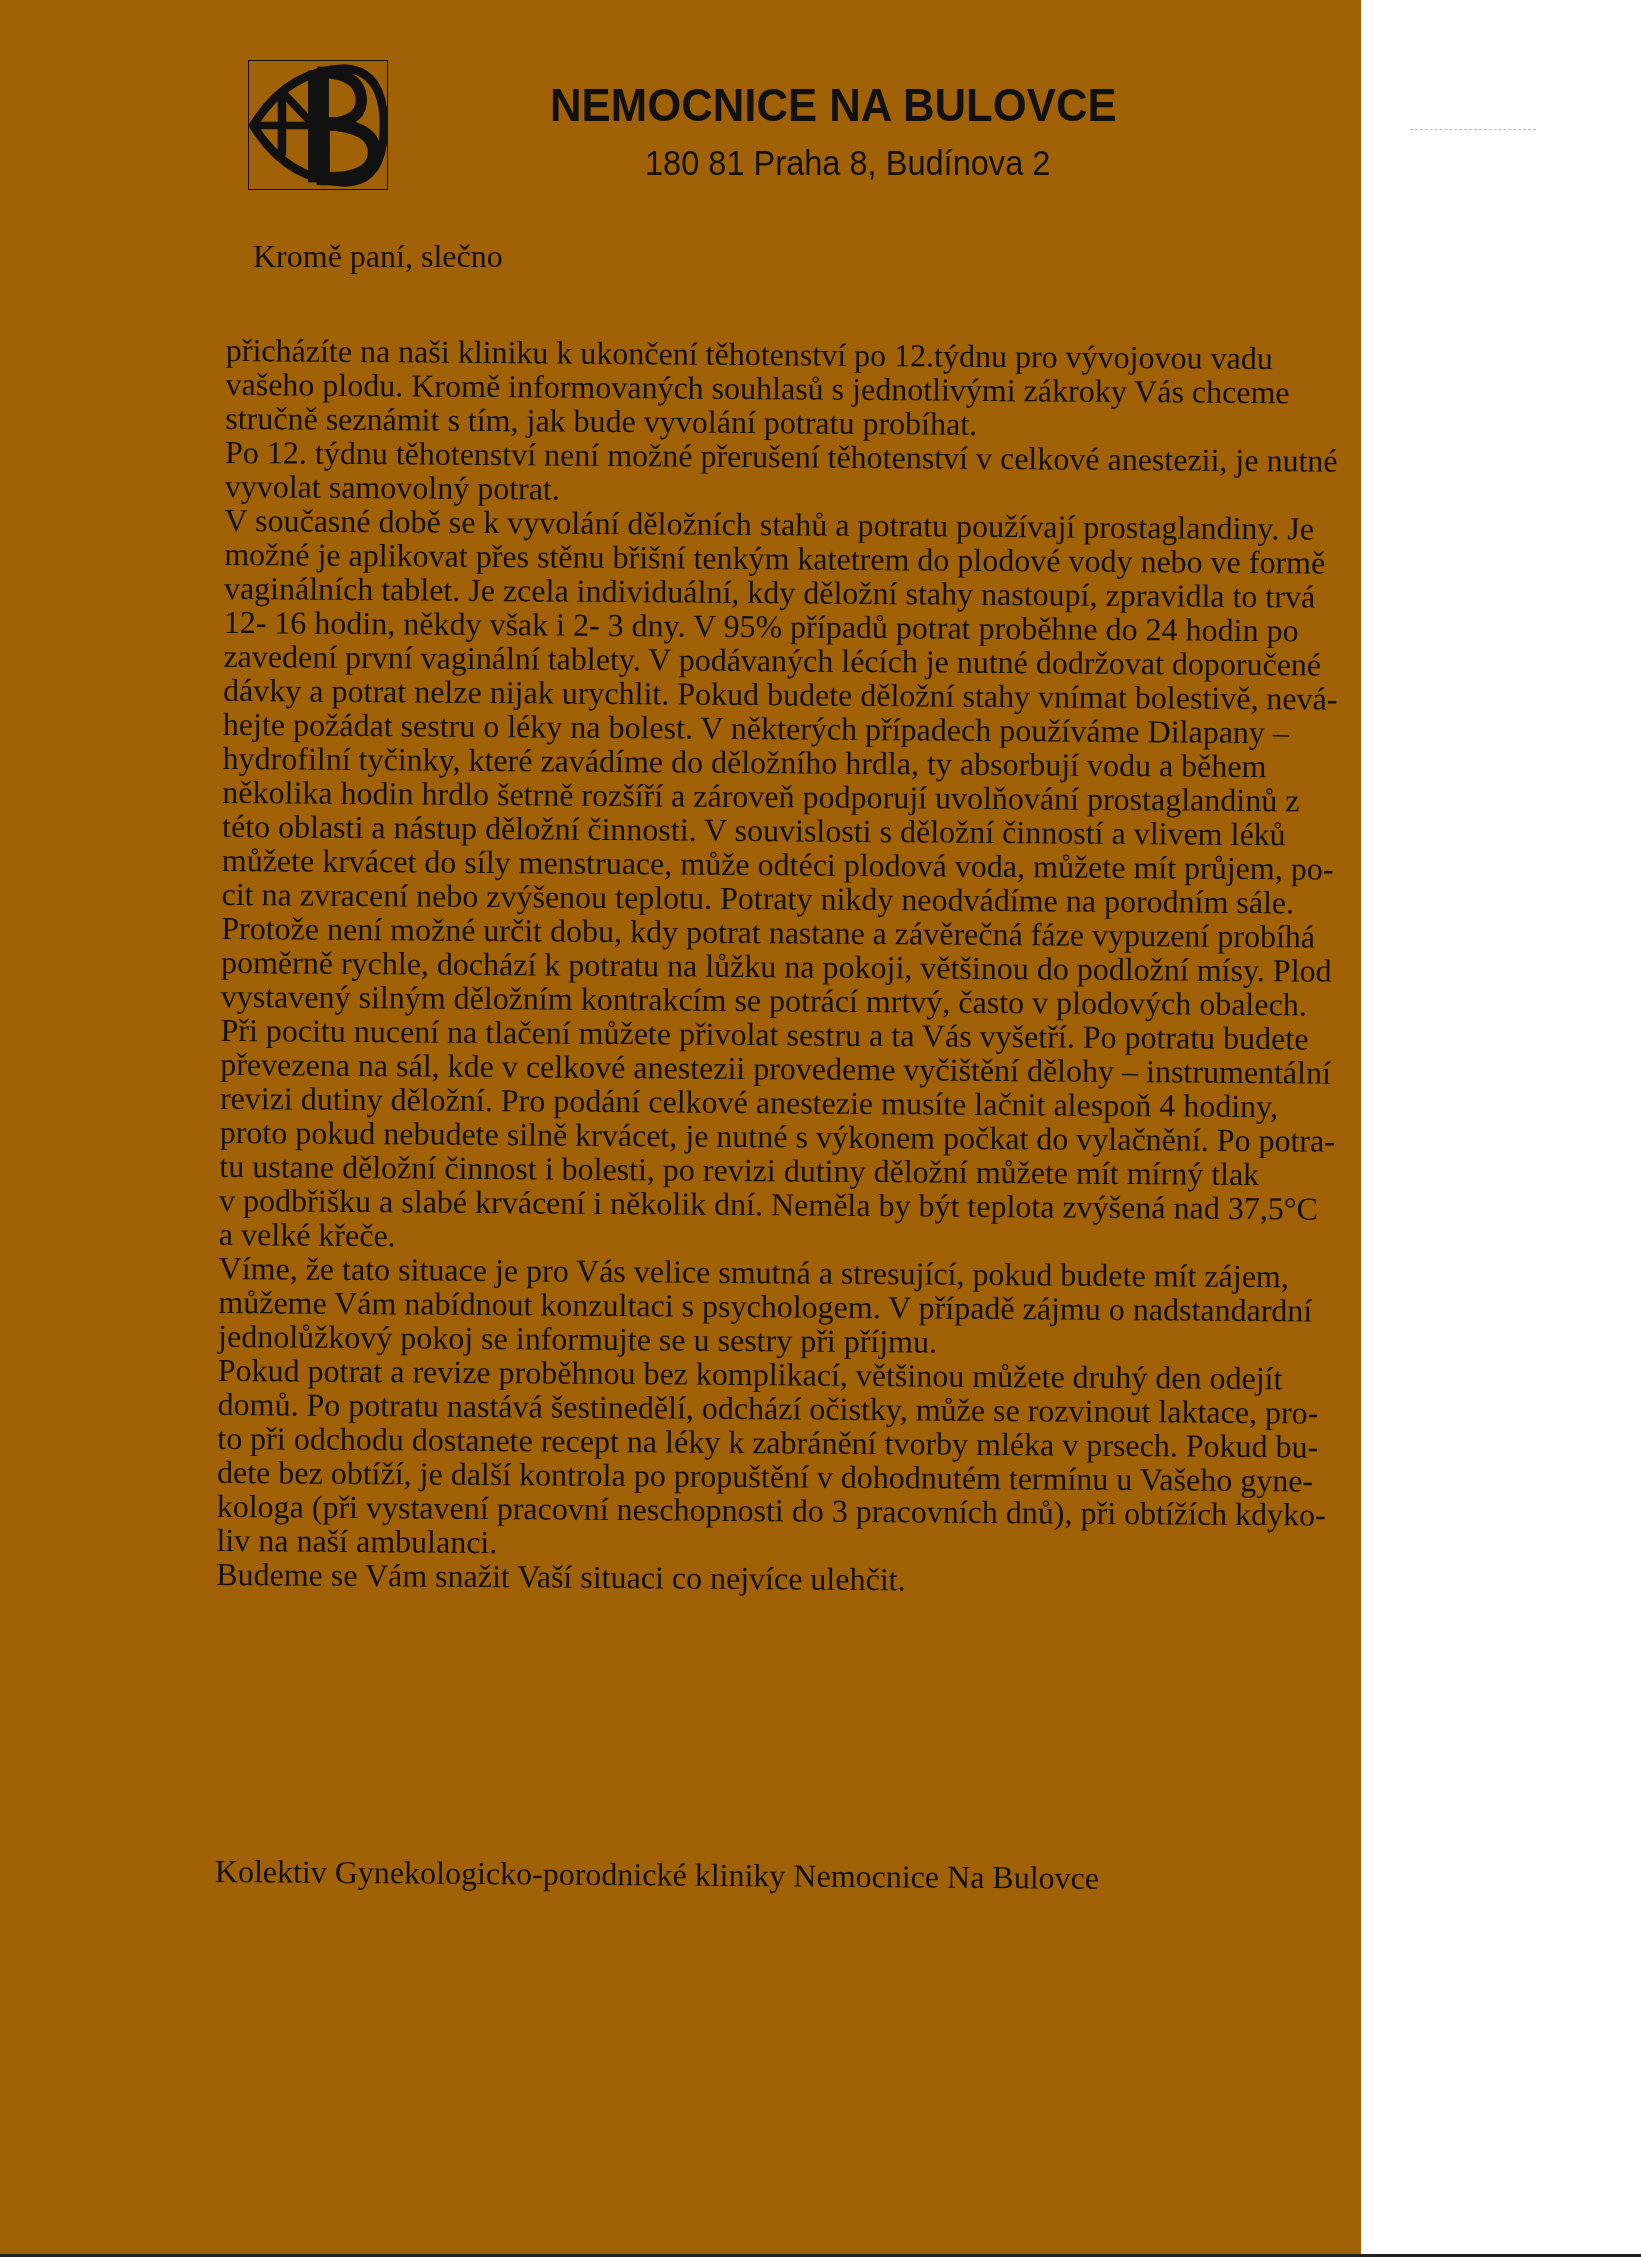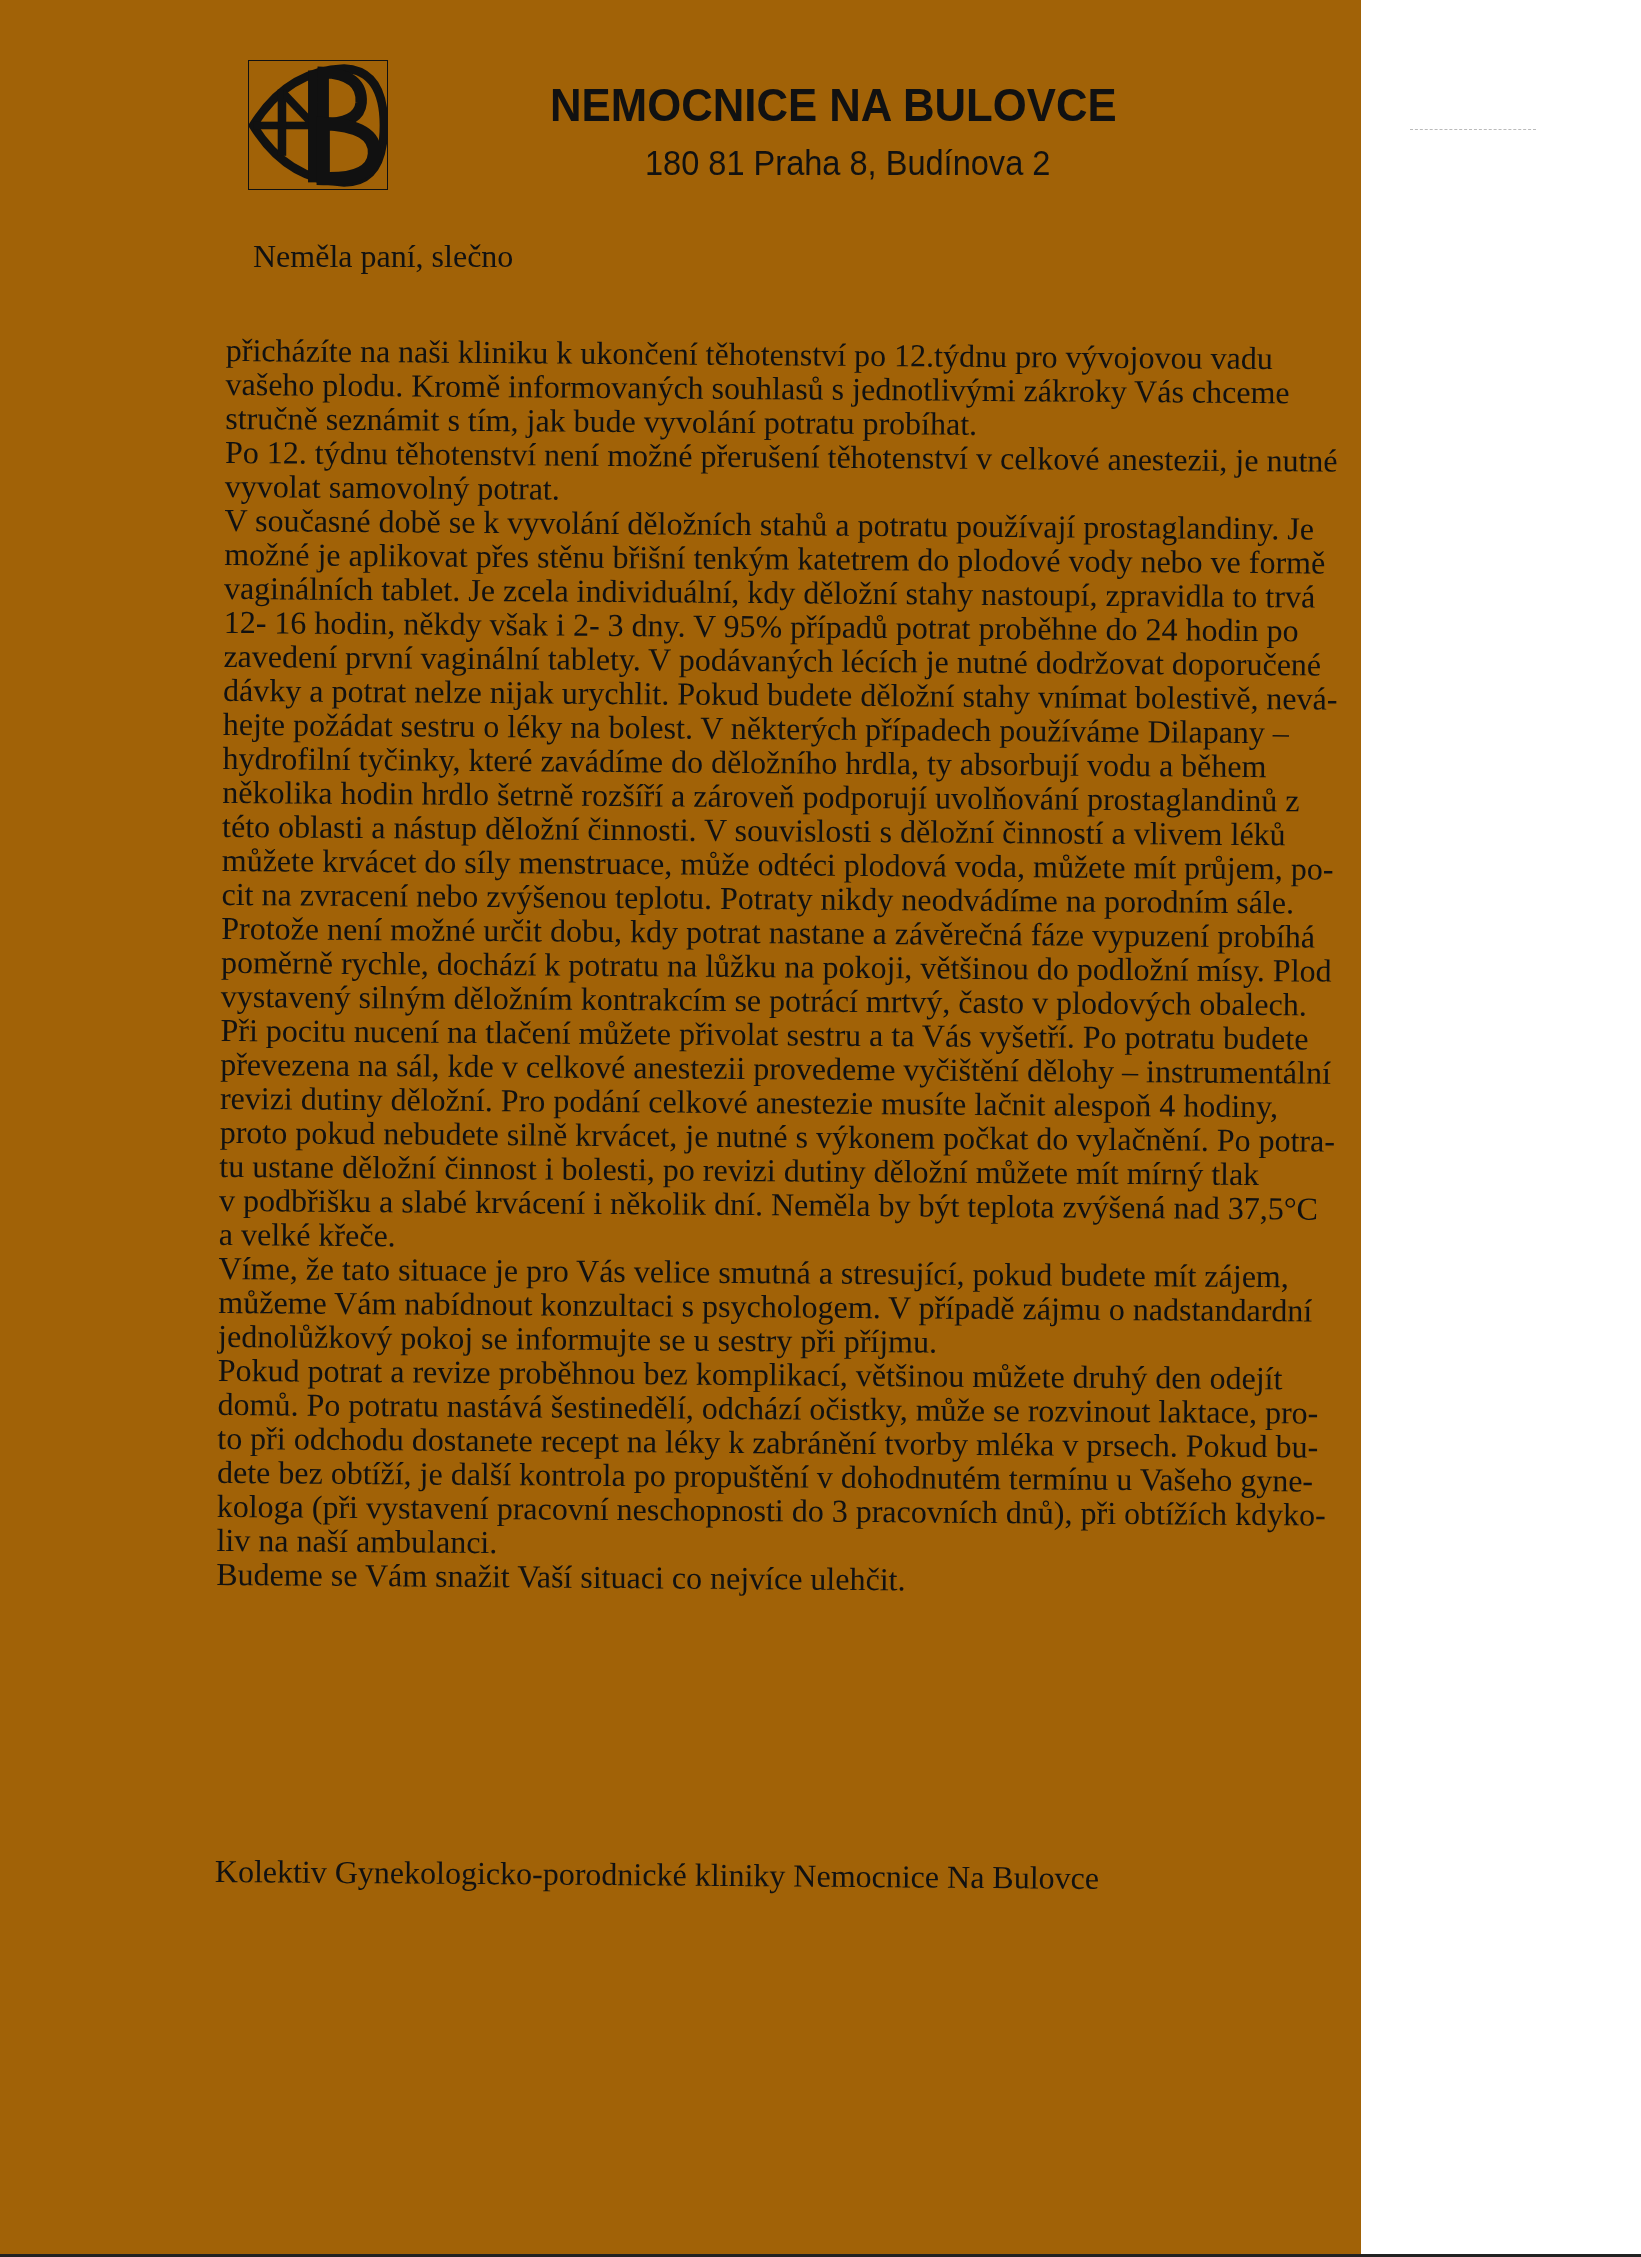--- a/index.html
+++ b/index.html
@@ -122,21 +122,21 @@
 
       <path d="M78 12 Q 120 14 118 44 Q 116 66 78 66 Z" fill="none" stroke="#111" stroke-width="12"></path>
       <path d="M78 66 Q 134 68 132 98 Q 130 126 78 124 Z" fill="none" stroke="#111" stroke-width="14"></path>
     </svg>
   </div>
 
   <div class="hospital-name">NEMOCNICE  NA BULOVCE</div>
   <div class="hospital-address">180 81 Praha 8, Budínova 2</div>
   <div class="margin-marks"></div>
 
-  <div class="salutation serif">Neměla paní, slečno</div>
+  <div class="salutation serif">Kromě paní, slečno</div>
 
   <div class="body-text serif">
     <span class="line">přicházíte na naši kliniku k ukončení těhotenství po 12.týdnu pro vývojovou vadu</span>
     <span class="line">vašeho plodu. Kromě informovaných souhlasů s jednotlivými zákroky Vás chceme</span>
     <span class="line">stručně seznámit s tím, jak bude vyvolání potratu probíhat.</span>
     <span class="line">Po 12. týdnu těhotenství není možné přerušení těhotenství v celkové anestezii, je nutné</span>
     <span class="line">vyvolat samovolný potrat.</span>
     <span class="line">V současné době se k vyvolání děložních stahů a potratu používají prostaglandiny. Je</span>
     <span class="line">možné je aplikovat přes stěnu břišní tenkým katetrem do plodové vody nebo ve formě</span>
     <span class="line">vaginálních tablet. Je zcela individuální, kdy děložní stahy nastoupí, zpravidla to trvá</span>

